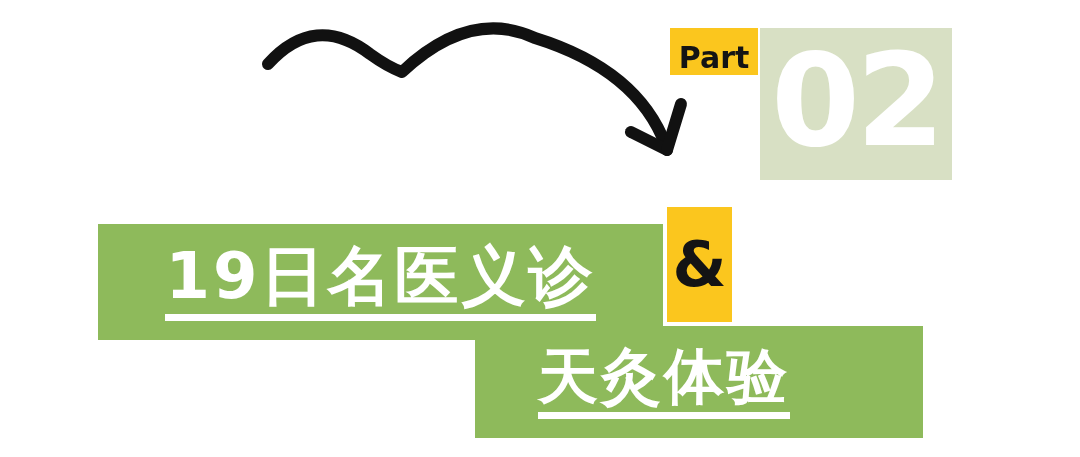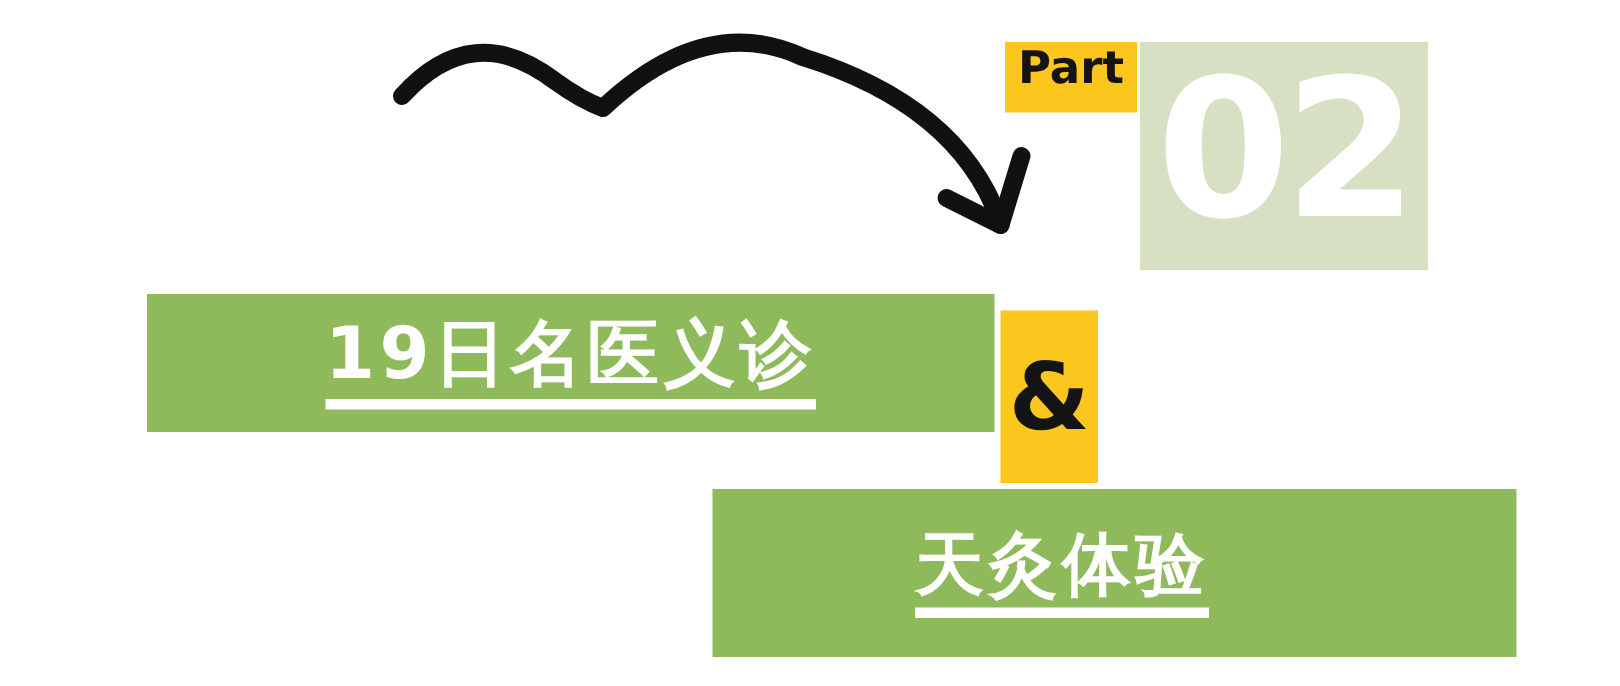--- a/index.html
+++ b/index.html
@@ -26,21 +26,21 @@
     inset: 0;
     width: 1080px;
     height: 457px;
   }
 
   .part-badge {
     position: absolute;
     left: 670px; top: 28px;
     width: 88px; height: 47px;
     background: var(--yellow);
-    display: flex; align-items: flex-start; justify-content: center;
+    display: flex; align-items: flex-end; justify-content: center;
     color: var(--ink);
     font-size: 30px;
     font-weight: bold;
   }
 
   .number-box {
     position: absolute;
     left: 760px; top: 28px;
     width: 192px; height: 152px;
     background: var(--light-green);
@@ -55,28 +55,28 @@
   }
 
   .banner {
     position: absolute;
     background: var(--green);
     display: flex; align-items: center; justify-content: center;
     color: #ffffff;
     font-weight: bold;
   }
   .banner-1 {
-    left: 98px; top: 196px;
-    width: 565px; height: 92px;
-    font-size: 48px;
+    left: 98px; top: 224px;
+    width: 565px; height: 116px;
+    font-size: 64px;
   }
   .banner-2 {
     left: 475px; top: 326px;
-    width: 536px; height: 112px;
-    font-size: 46px;
+    width: 448px; height: 112px;
+    font-size: 60px;
   }
   .banner .underlined {
     display: inline-block;
     line-height: 1;
     letter-spacing: 3px;
     padding-bottom: 6px;
     border-bottom: 7px solid #ffffff;
     white-space: nowrap;
   }
   .banner-2 .underlined {

